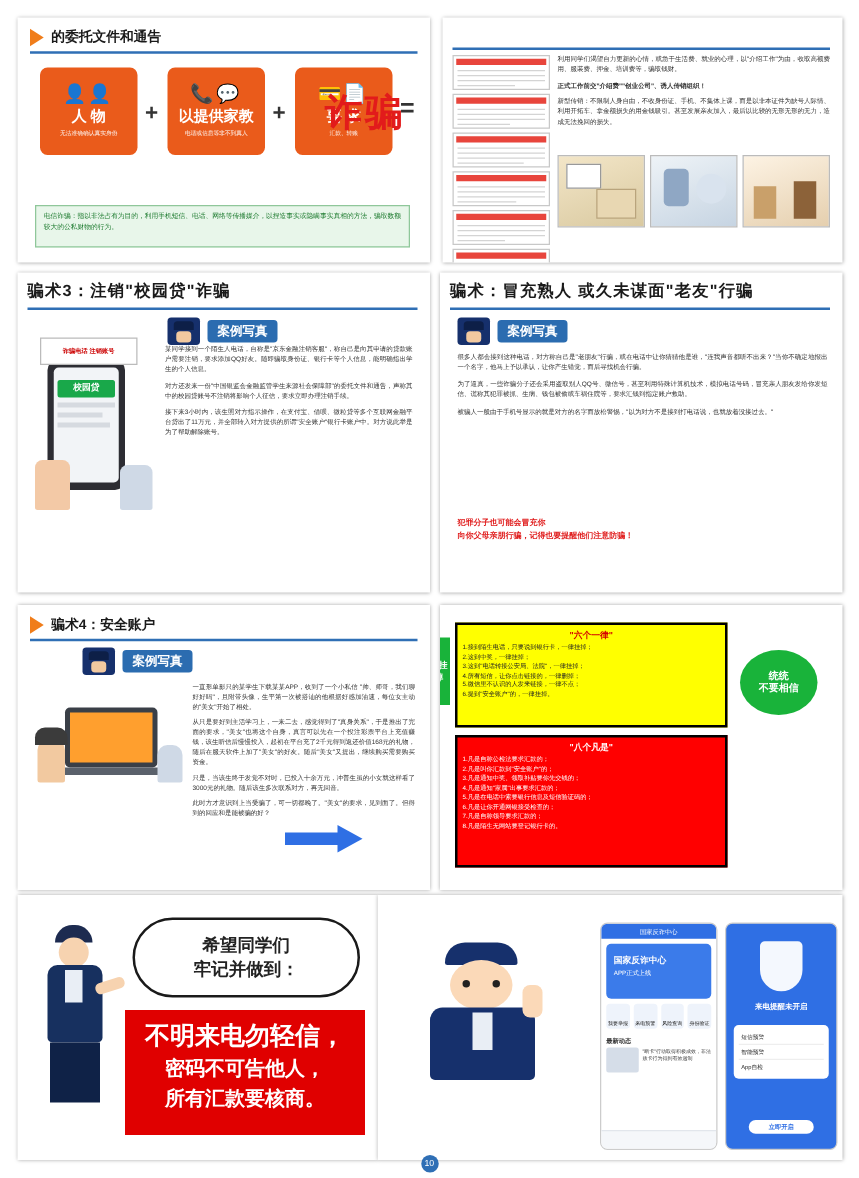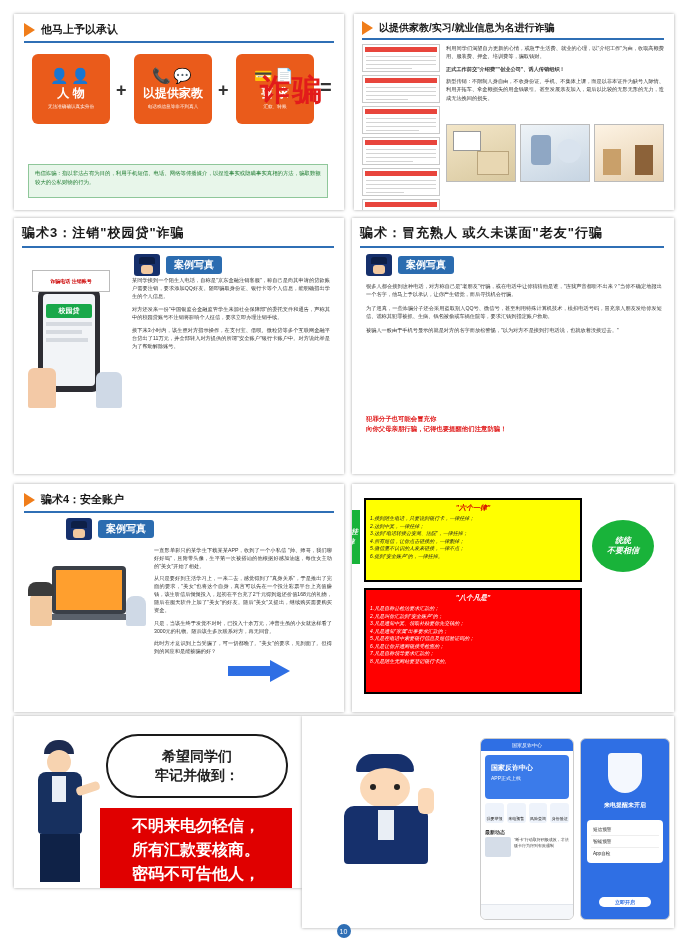--- a/index.html
+++ b/index.html
@@ -69,33 +69,33 @@
   .casebar{position:absolute;display:flex;align-items:center;gap:6px;}
   .policeicon{width:26px;height:22px;background:#16306c;border-radius:3px;position:relative;}
   .policeicon:before{content:"";position:absolute;left:5px;top:3px;width:16px;height:7px;background:#0d1f47;border-radius:3px 3px 0 0;}
   .policeicon:after{content:"";position:absolute;left:7px;top:11px;width:12px;height:9px;background:#f2c9a0;border-radius:3px;}
   .phonegreen{background:#19a84a;color:#fff;font-size:7px;font-weight:bold;text-align:center;}
   
   #slide4{left:352px;top:218px;width:322px;height:256px;}
   
   #slide5{left:14px;top:484px;width:330px;height:228px;}
   
-  #slide6{left:352px;top:484px;width:322px;height:228px;font-style:italic;}
+  #slide6{left:352px;top:484px;width:322px;height:228px;}
   .sixbox{border:2px solid #000;background:#ffff00;padding:3px 4px;box-sizing:border-box;}
   .sixbox .hdr{color:#d40000;font-weight:bold;font-size:7px;text-align:center;margin-bottom:2px;}
   .sixbox li{font-size:5px;line-height:1.5;margin:0;}
   .eightbox{border:2px solid #000;background:#ff0000;color:#fff;padding:3px 4px;box-sizing:border-box;}
   .eightbox .hdr{font-weight:bold;font-size:7px;text-align:center;margin-bottom:2px;}
   .eightbox li{font-size:5px;line-height:1.5;margin:0;}
   .bubble{
     background:#19b33a;color:#fff;border-radius:50%;display:flex;align-items:center;justify-content:center;
     font-weight:bold;text-align:center;line-height:1.25;
   }
   
-  #slide7{left:14px;top:716px;width:288px;height:172px;}
+  #slide7{left:14px;top:716px;width:288px;height:212px;}
   .cloud{
     position:absolute;background:#fff;border:2px solid #1a1a1a;border-radius:40px;
     display:flex;align-items:center;justify-content:center;text-align:center;font-weight:bold;
   }
   .redbanner{background:#e00000;color:#fff;font-weight:bold;text-align:center;}
   
   #slide8{left:302px;top:716px;width:372px;height:212px;}
   .appcard{background:#fff;border:1px solid #ccc;overflow:hidden;position:relative;}
   .pillbtn{background:#2f6fe4;color:#fff;font-size:5px;border-radius:6px;text-align:center;padding:2px 0;}
   .pagenum{
@@ -103,21 +103,21 @@
     background:#2f6fb5;color:#fff;border-radius:50%;width:14px;height:14px;
     font-size:7px;display:flex;align-items:center;justify-content:center;
   }
 </style>
 </head>
 <body>
 
 <div class="slide" id="slide1">
   <div class="sec-title" id="s1head">
     <span class="arrow"></span>
-    <span class="txt">他马上予以承认</span>
+    <span class="txt">的委托文件和通告</span>
   </div>
   <div class="rule" id="s1rule"></div>
 
   <div class="formula">
     <div class="fcard" style="left:0;">
       <div class="ficons">👤👤</div>
       <div class="fname">人 物</div>
       <div class="fdesc">无法准确确认真实身份</div>
     </div>
     <div class="plus" style="left:84px;">+</div>
@@ -135,24 +135,20 @@
     <div class="eq" style="left:288px;">=</div>
   </div>
   <div class="result" style="position:absolute;left:246px;top:56px;font-family:Liberation Mono, monospace;">诈骗</div>
 
   <div class="defbox">
     <p>电信诈骗：指以非法占有为目的，利用手机短信、电话、网络等传播媒介，以捏造事实或隐瞒事实真相的方法，骗取数额较大的公私财物的行为。</p>
   </div>
 </div>
 
 <div class="slide" id="slide2">
-  <div class="sec-title" id="s2head">
-    <span class="arrow"></span>
-    <span class="txt">以提供家教/实习/就业信息为名进行诈骗</span>
-  </div>
   <div class="rule" id="s2rule"></div>
 
   <div class="s2left">
     <div class="minicard">
       <div class="mtitle"></div>
       <div class="mline" style="top:11px;"></div>
         <div class="mline" style="top:15px;"></div>
       <div class="mline" style="top:19px;"></div>
         <div class="mline" style="top:23px;width:60%;"></div>
 
@@ -348,23 +344,23 @@
     <div style="position:absolute;left:10px;top:32px;width:44px;height:62px;background:#17305f;border-radius:8px 8px 4px 4px;"></div>
     <div style="position:absolute;left:24px;top:36px;width:14px;height:26px;background:#e9eef5;"></div>
     <div style="position:absolute;left:12px;top:94px;width:40px;height:48px;background:#0f2247;"></div>
     <div style="position:absolute;left:48px;top:44px;width:24px;height:9px;background:#f7d3b0;transform:rotate(-18deg);border-radius:4px;"></div>
   </div>
 
   <div class="cloud" style="left:92px;top:18px;width:178px;height:60px;font-size:14px;line-height:1.35;white-space:pre-line;">希望同学们
 牢记并做到：</div>
 
   <div class="redbanner" style="position:absolute;left:86px;top:92px;width:192px;height:100px;padding:6px 0;box-sizing:border-box;">
-    <div style="font-size:16px;line-height:1.5;">不明来电勿轻信，</div>
+    <div style="font-size:20px;line-height:1.5;">不明来电勿轻信，</div>
+    <div style="font-size:16px;line-height:1.5;">密码不可告他人，</div>
     <div style="font-size:16px;line-height:1.5;">所有汇款要核商。</div>
-    <div style="font-size:16px;line-height:1.5;">密码不可告他人，</div>
   </div>
 </div>
 
 <div class="slide" id="slide8">
 
   <div style="position:absolute;left:24px;top:38px;width:120px;height:150px;">
     <div style="position:absolute;left:30px;top:0;width:58px;height:18px;background:#16306c;border-radius:16px 16px 2px 2px;"></div>
     <div style="position:absolute;left:34px;top:14px;width:50px;height:40px;background:#fbd9b8;border-radius:50%;"></div>
     <div style="position:absolute;left:44px;top:30px;width:6px;height:6px;background:#222;border-radius:50%;"></div>
     <div style="position:absolute;left:68px;top:30px;width:6px;height:6px;background:#222;border-radius:50%;"></div>

